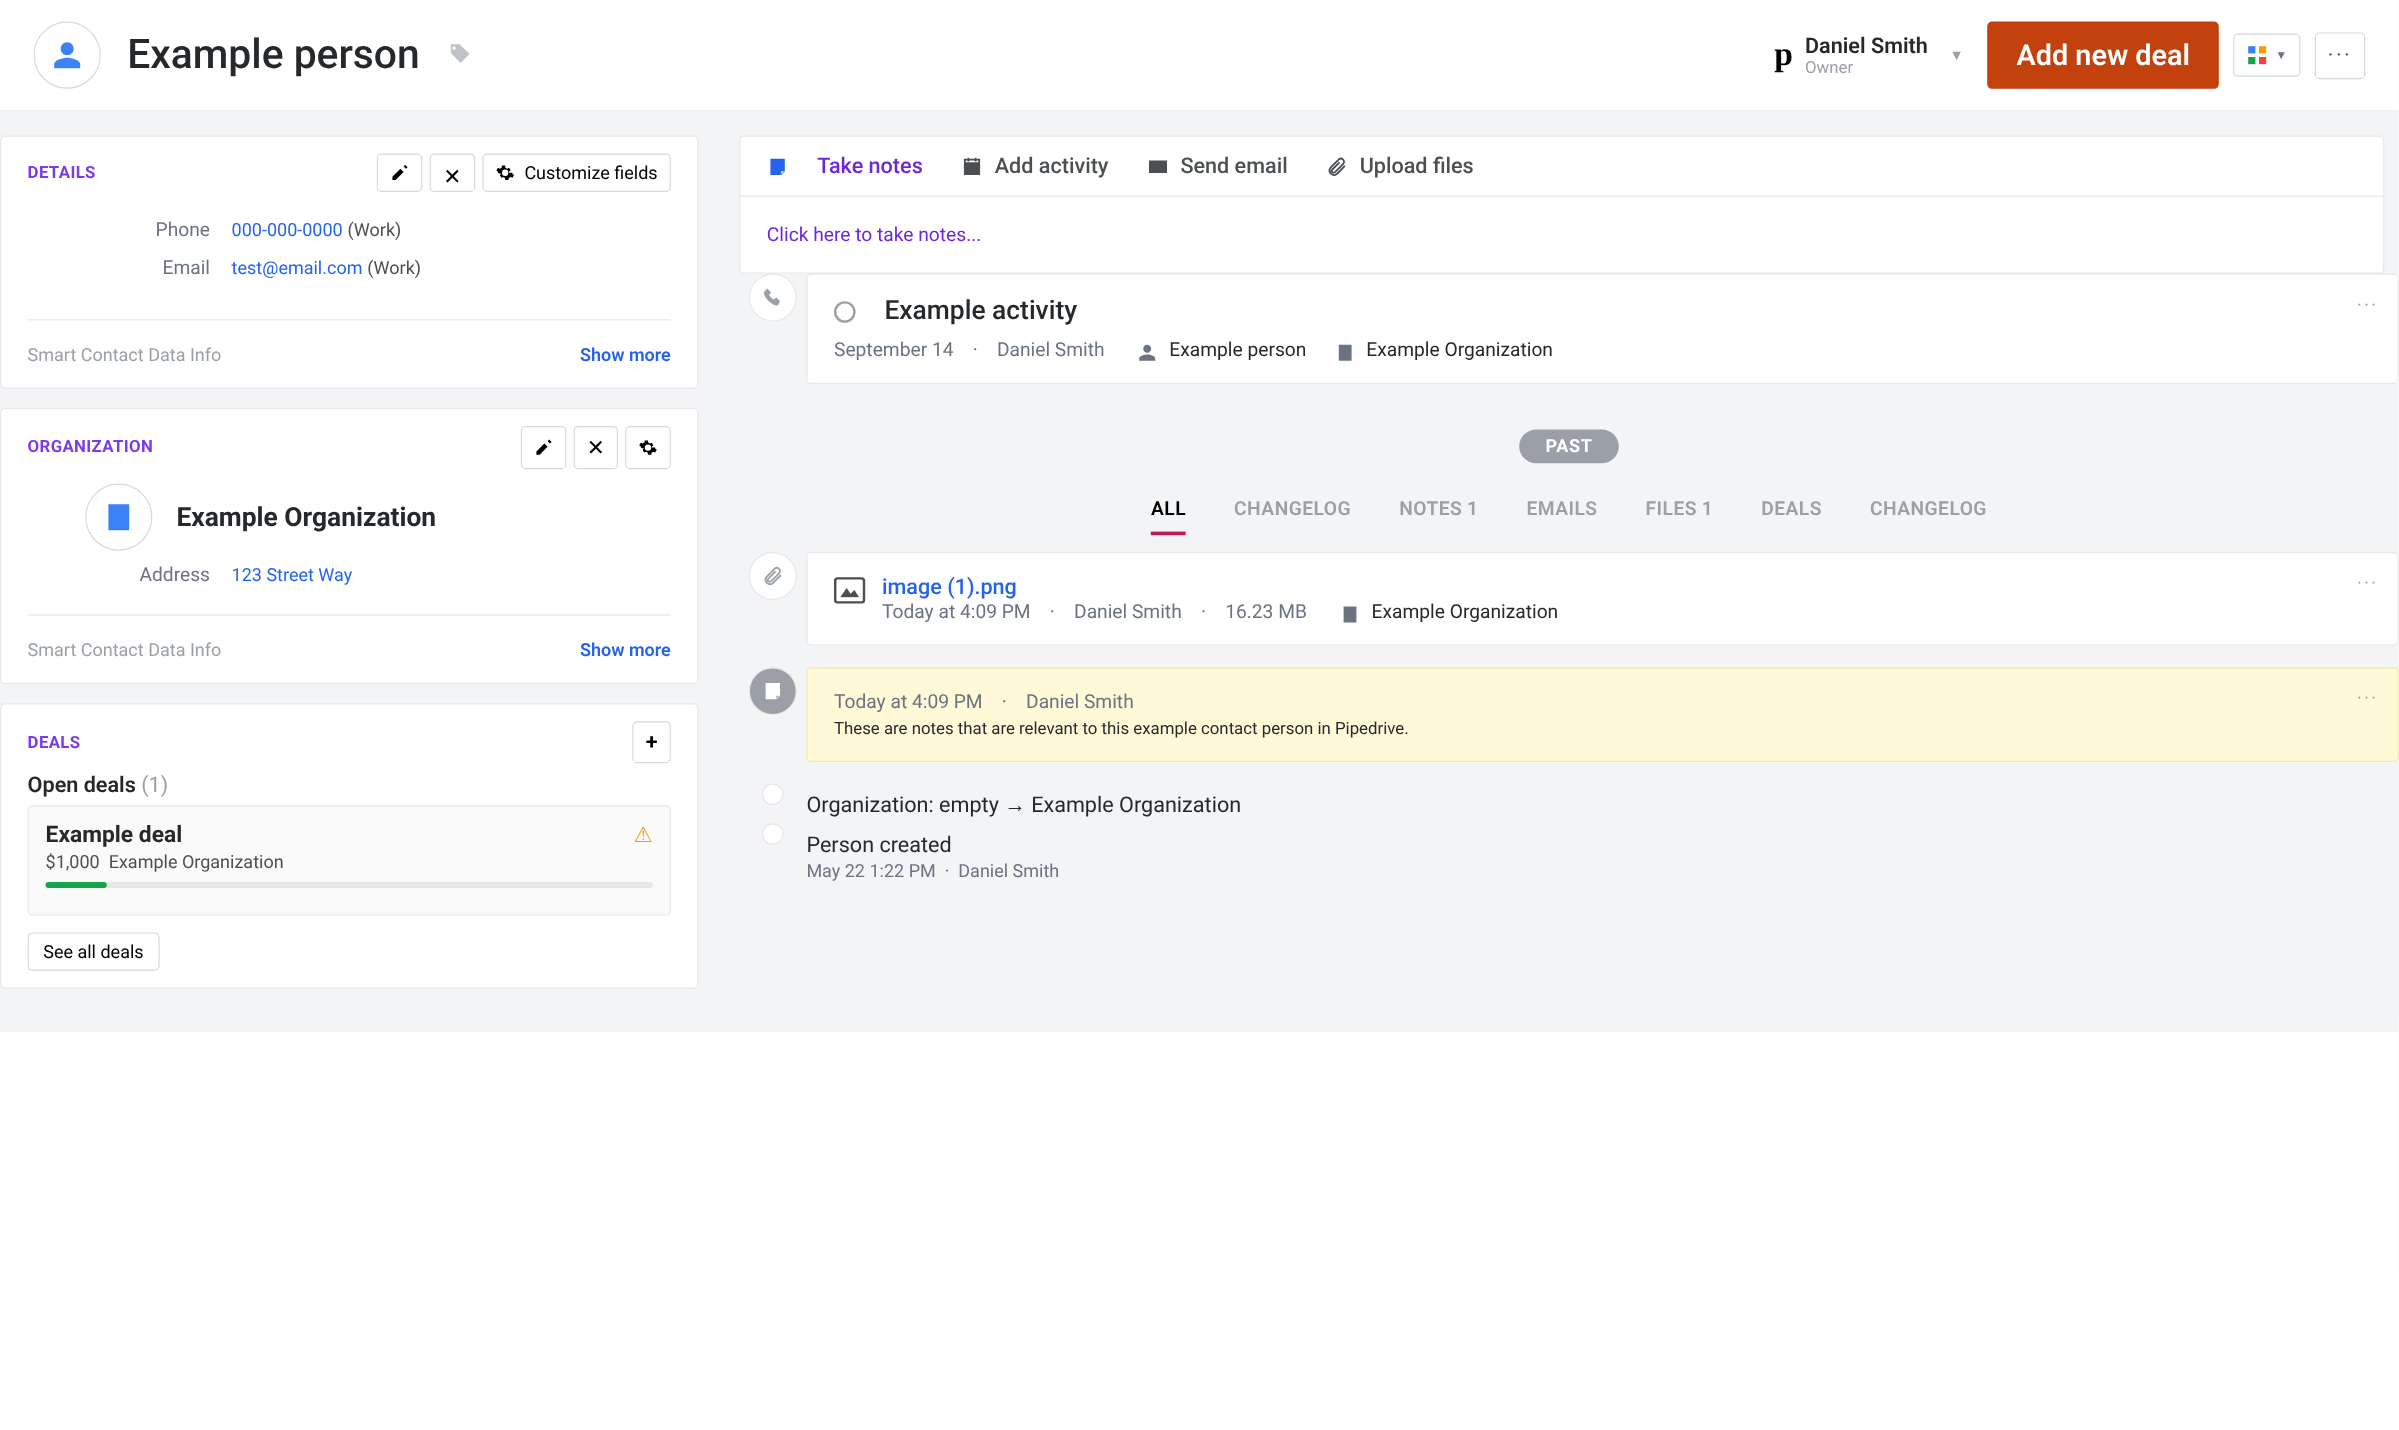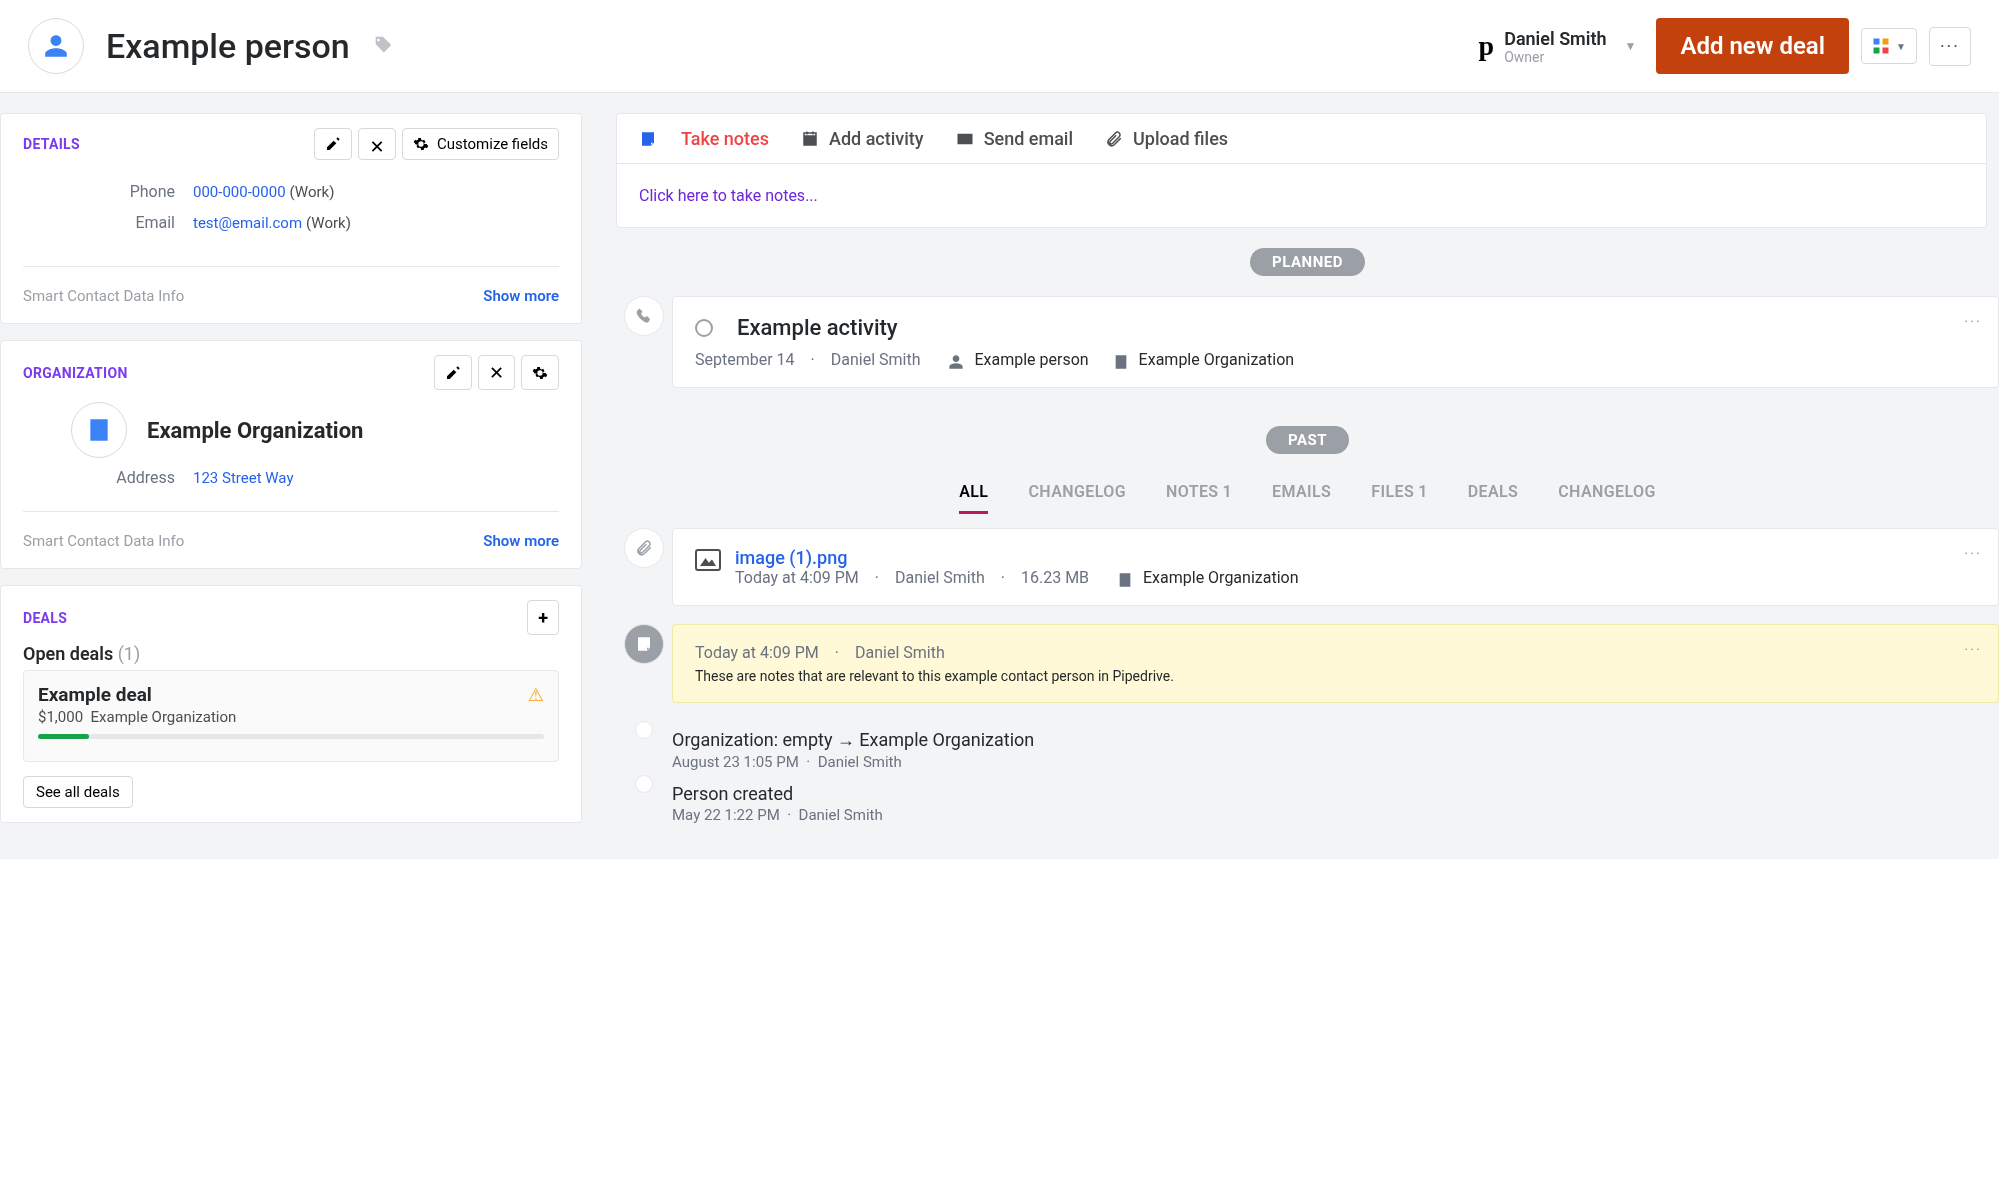--- a/index.html
+++ b/index.html
@@ -56,21 +56,21 @@
   .warn-icon { color:#f59e0b; font-size:18px;}
   .deal-sub { font-size:15px; color:#4b4f52; margin-top:2px;}
   .progress { height:5px; background:#e5e7eb; border-radius:3px; margin-top:8px; position:relative;}
   .progress::before { content:""; position:absolute; left:0; top:0; height:100%; width:10%; background:#16a34a; border-radius:3px;}
   .see-all { margin:4px 22px 14px 22px; border:1px solid #d5d9dd; background:#fff; border-radius:4px; padding:6px 12px; cursor:pointer; font-size:15px;}
 
   
   .action-card { background:#fff; border:1px solid #e5e7eb; border-radius:4px; margin-right:12px;}
   .action-tabs { display:flex; gap:32px; padding:14px 22px; border-bottom:1px solid #e5e7eb;}
   .action-tab { display:flex; align-items:center; gap:10px; font-size:18px; font-weight:500; color:#4b4f52; cursor:pointer;}
-  .action-tab.active { color:#ef4444;gap:24px;}
+  .action-tab.active { color:#6d28d9;gap:24px;}
   .action-tab .ico { width:18px; height:18px; }
   .ico-blue { fill:#2563eb; }
   .note-input { padding:22px; font-size:16px; color:#6d28d9; cursor:text;}
   .tl-center-badge { display:flex; justify-content:center; margin:20px 0;}
   .badge { background:#9aa0a6; color:#fff; border-radius:999px; padding:5px 22px; font-size:15px; font-weight:700; letter-spacing:0.5px;}
   .tl-row { display:flex; align-items:flex-start; position:relative;}
   .tl-gutter { width:56px; display:flex; flex-direction:column; align-items:center;}
   .tl-bullet { width:40px; height:40px; border:1px solid #e5e7eb; border-radius:50%; background:#fff; display:flex; align-items:center; justify-content:center; color:#9aa0a6;}
   .tl-bullet.small { width:18px; height:18px;}
   .tl-line { width:2px; flex:1; background:#e5e7eb; margin:2px 0 2px 0;}
@@ -266,23 +266,20 @@
         <div class="action-tab">
           <svg class="ico" viewBox="0 0 24 24" fill="none" stroke="#4b4f52" stroke-width="2">
               <path d="M21 11l-9 9a5 5 0 01-7-7l9-9a3.5 3.5 0 015 5l-9 9a2 2 0 01-3-3l8-8"></path>
             </svg>
           <span>Upload files</span>
         </div>
       </div>
       <div class="note-input">Click here to take notes...</div>
     </div>
 
-    <div class="tl-center-badge">
-        <span class="badge">PLANNED</span>
-      </div>
 
     <div class="tl-row">
       <div class="tl-gutter">
         <div class="tl-bullet">
           <svg viewBox="0 0 24 24" width="18" height="18" fill="#9aa0a6">
               <path d="M6 2l4 4-2 3c1 2 3 4 5 5l3-2 4 4-2 4c-1 1-3 1-5 0-4-2-8-6-10-10-1-2-1-4 0-5l3-3z"></path>
             </svg>
         </div>
         <div class="tl-line dashed" style="height:60px;"></div>
       </div>
@@ -374,21 +371,20 @@
       </div>
     </div>
 
     <div class="tl-row">
       <div class="tl-gutter">
         <div class="tl-bullet small"></div>
         <div class="tl-line" style="height:50px;"></div>
       </div>
       <div class="changelog-item" style="flex:1;">
         <div class="changelog-title">Organization: empty → Example Organization</div>
-        <div class="changelog-meta"><span>August 23 1:05 PM</span> &nbsp;·&nbsp; <span>Daniel Smith</span></div>
       </div>
     </div>
 
     <div class="tl-row">
       <div class="tl-gutter">
         <div class="tl-bullet small"></div>
       </div>
       <div class="changelog-item" style="flex:1;">
         <div class="changelog-title">Person created</div>
         <div class="changelog-meta"><span>May 22 1:22 PM</span> &nbsp;·&nbsp; <span>Daniel Smith</span></div>

